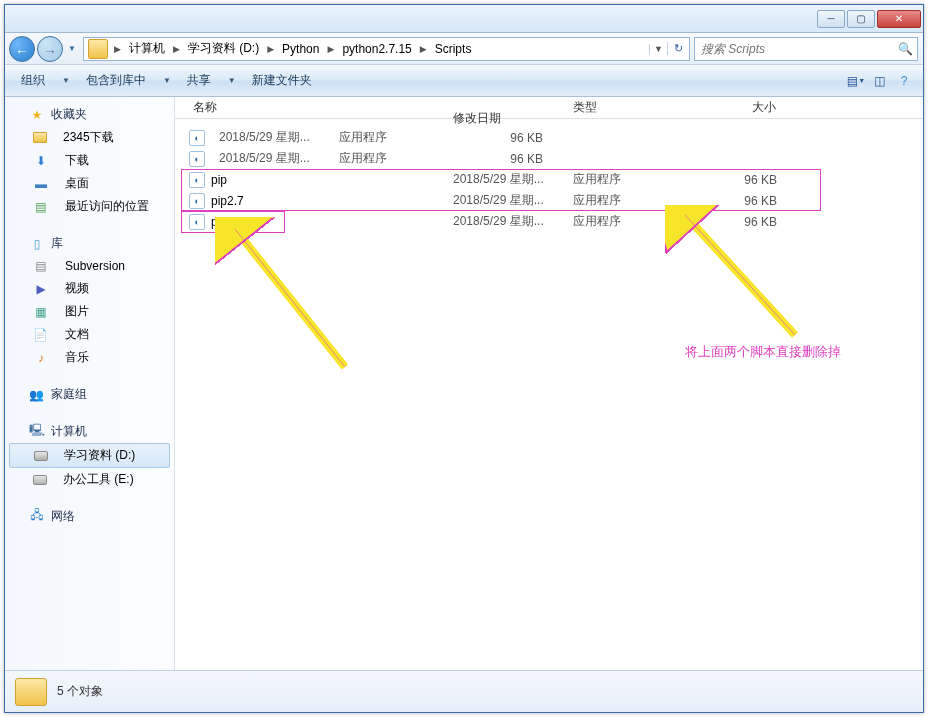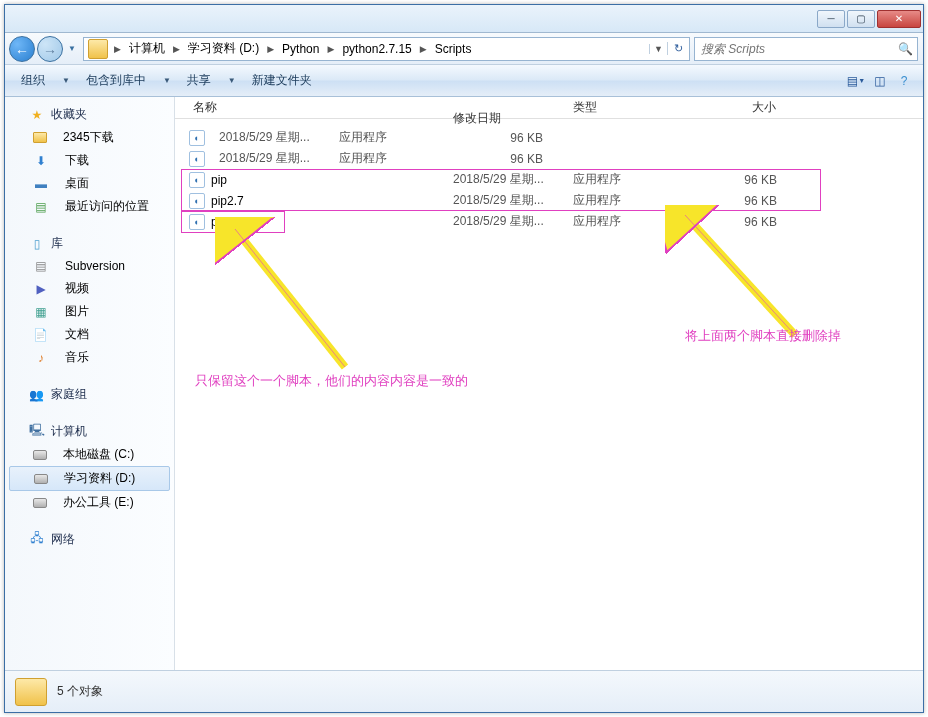--- a/index.html
+++ b/index.html
@@ -207,24 +207,20 @@
             <span>家庭组</span>
           </div>
       </div>
 
       <div class="sbgroup">
         <div class="sbhead">
             <span class="tri"></span>
             <span class="ico comp">🖳</span>
             <span>计算机</span>
           </div>
-        <div class="sbitem">
-            <span class="ico disk"></span>
-            <span>本地磁盘 (C:)</span>
-          </div>
         <div class="sbitem selected">
             <span class="ico disk"></span>
             <span>学习资料 (D:)</span>
           </div>
         <div class="sbitem">
             <span class="ico disk"></span>
             <span>办公工具 (E:)</span>
           </div>
       </div>
 
@@ -302,22 +298,21 @@
       <svg class="arrowsvg" style="left:490px; top:108px;" width="160" height="140">
         <defs>
             <marker id="ah2" markerWidth="10" markerHeight="10" refX="2" refY="5" orient="auto">
               <polygon points="0,0 10,5 0,10" fill="#f7e52a" stroke="#e040c0" stroke-width="0.5"></polygon>
             </marker>
           </defs>
         <line x1="130" y1="130" x2="20" y2="10" stroke="#f7e52a" stroke-width="8" marker-end="url(#ah2)"></line>
         <line x1="130" y1="130" x2="20" y2="10" stroke="#e040c0" stroke-width="0.6" fill="none"></line>
       </svg>
 
-      <div class="annotation" style="left:20px; top:275px;">只保留这个一个脚本，他们的内容内容是一致的</div>
-      <div class="annotation" style="left:510px; top:230px;">将上面两个脚本直接删除掉</div>
+      <div class="annotation" style="left:510px; top:246px;">将上面两个脚本直接删除掉</div>
     </div>
   </div>
 
   <div class="statusbar">
     <div class="bigfolder"></div>
     <div class="stext">5 个对象</div>
   </div>
 </div>
 
 </body></html>

